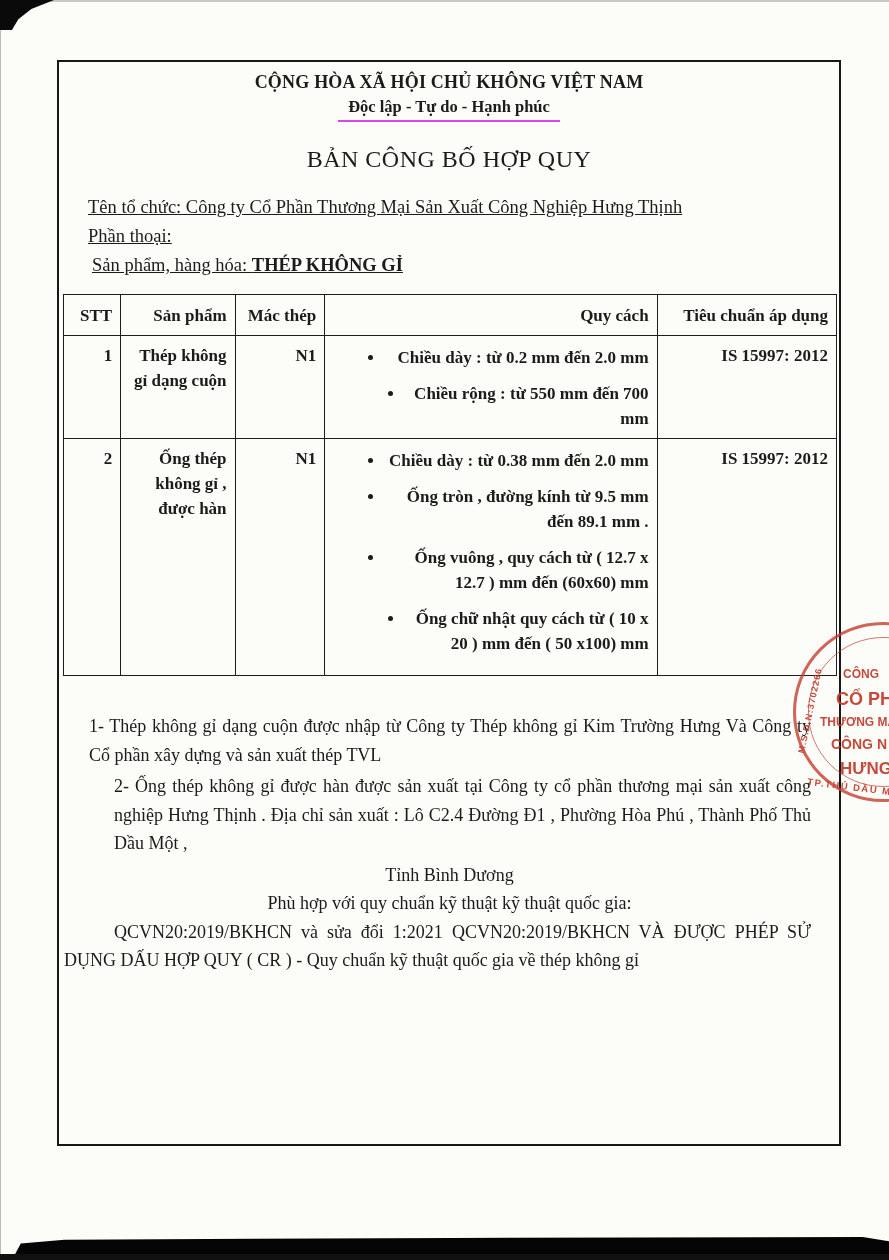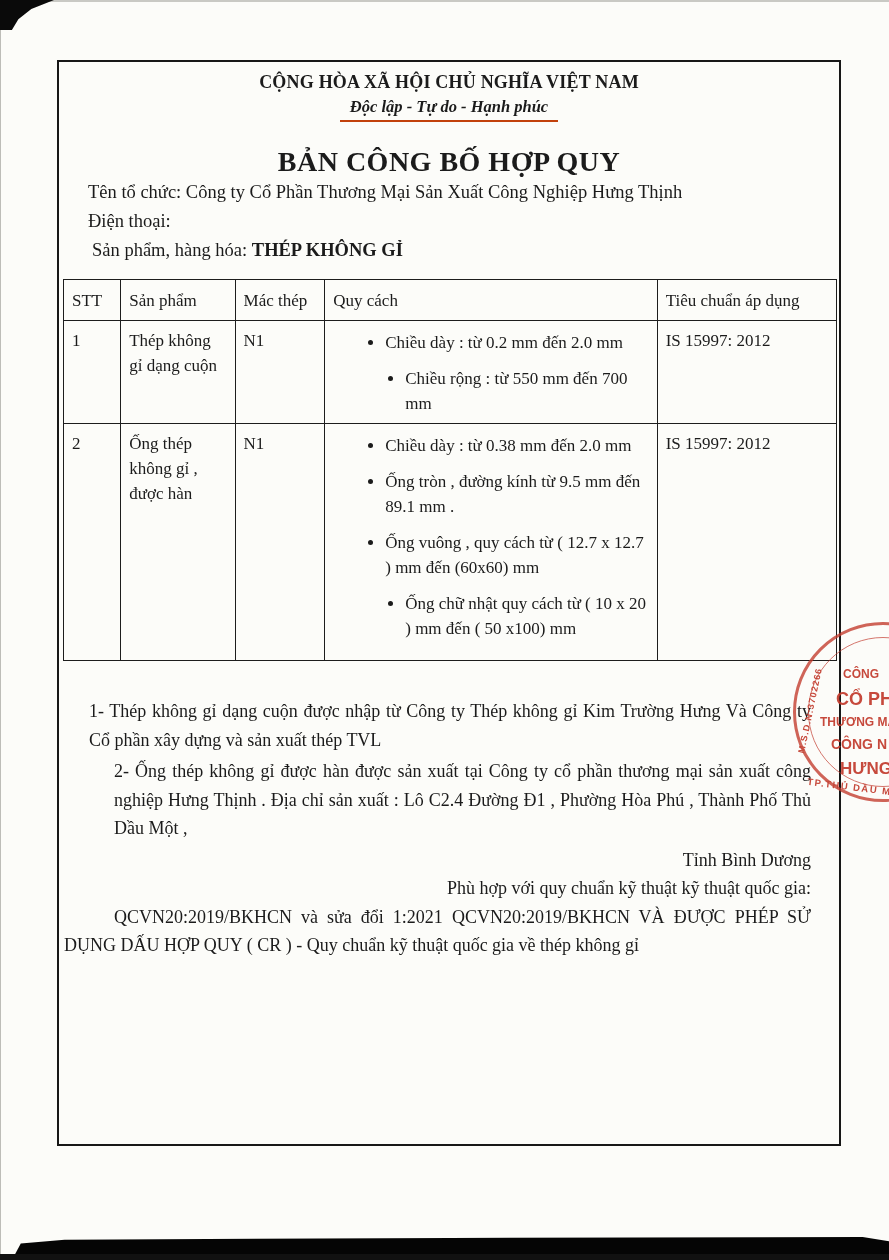--- a/index.html
+++ b/index.html
@@ -19,49 +19,49 @@
   .scan-bottom2 { position:absolute; left:0; right:0; bottom:0; height:6px; background:#111; }
 
   
   .frame {
     position:absolute; left:57px; top:60px; width:784px; height:1086px;
     border:2.5px solid #171717; box-sizing:border-box; padding-top:6px;
   }
   .nat-title { text-align:center; font-weight:bold; font-size:18px; letter-spacing:.2px; margin-top:4px; }
   .motto-wrap { text-align:center; margin-top:4px; }
   .motto { display:inline-block; font-weight:bold; font-size:16.5px;
-    border-bottom:2px solid #c2410c; padding:0 10px 3px 10px;font-style:italic; }
-  .doc-title { text-align:center; font-weight:bold; font-size:28px; margin:24px 0 0 0; letter-spacing:.5px; }
+    border-bottom:2px solid #d946ef; padding:0 10px 3px 10px; }
+  .doc-title { text-align:center; font-weight:normal; font-size:24px; margin:24px 0 0 0; letter-spacing:.5px; }
   .doc-number { text-align:center; font-size:18px; margin-top:9px; }
 
-  .info { margin-top:0; font-size:18.5px; line-height:29px; }
+  .info { margin-top:20px; font-size:18.5px; line-height:29px;text-decoration:underline; }
   .info p { margin:0 30px 0 29px; }
   .info p.ind { padding-left:4px; }
   .prod-val { font-weight:bold; }
 
   table.spec { border-collapse:collapse; width:calc(100% - 6px); margin:14px 1px 0 4px;
     font-size:17px; line-height:25px; table-layout:fixed; }
-  table.spec th, table.spec td { border:1.6px solid #1d1d1d; vertical-align:top; text-align:left;
-    font-weight:normal; padding:7px 8px; word-wrap:break-word; }
+  table.spec th, table.spec td { border:1.6px solid #1d1d1d; vertical-align:top; text-align:right;
+    font-weight:bold; padding:7px 8px; word-wrap:break-word; }
   table.spec th { height:26px; vertical-align:middle; }
   th.c-stt, td.c-stt { text-align:center; }
   td.c-grade { text-align:center; }
   td.c-prod { text-align:justify; }
   td.c-spec { padding:7px 10px 7px 0; }
   td.c-spec ul { margin:2px 0 0 0; padding-left:52px; }
   td.c-spec li { margin-bottom:11px; }
   td.c-spec li:last-child { margin-bottom:0;margin-left:20px; }
   tr.row1 td { height:88px; }
   tr.row2 td { height:222px; }
 
   .notes { margin-top:36px; font-size:18px; line-height:28.5px; }
   .notes p { margin:0 28px 3px 29px; text-align:justify; }
   .notes p.n1 { margin-left:30px; }
   .notes p.n2 { margin-left:55px; }
-  .notes p.plain { text-align:right; margin-bottom:0; }
+  .notes p.plain { text-align:center; margin-bottom:0; }
   .notes p.qcvn { margin:0 28px 0 5px; text-indent:50px; }
 
   
   .stamp { position:absolute; left:793px; top:622px; width:180px; height:180px;
     color:#c23a2c; opacity:.92; pointer-events:none;
     font-family:"Liberation Sans","DejaVu Sans",sans-serif; }
   .ring-outer { position:absolute; inset:0; border:3.5px solid currentColor; border-radius:50%; opacity:.85; }
   .ring-inner { position:absolute; inset:15px; border:1.5px solid currentColor; border-radius:50%; opacity:.75; }
   .arc-left { position:absolute; left:-26px; top:84px; width:86px; transform:rotate(-78deg);
     font-size:9px; font-weight:bold; letter-spacing:1px; white-space:nowrap; }
@@ -81,30 +81,30 @@
 <div class="page">
 
   <div class="scan-top-edge"></div>
   <div class="scan-left-edge"></div>
   <div class="scan-tl"></div>
   <div class="scan-bottom"></div>
   <div class="scan-bottom2"></div>
 
   <div class="frame">
 
-    <div class="nat-title">CỘNG HÒA XÃ HỘI CHỦ NGHĨA VIỆT NAM</div>
+    <div class="nat-title">CỘNG HÒA XÃ HỘI CHỦ KHÔNG VIỆT NAM</div>
     <div class="motto-wrap">
       <span class="motto">Độc lập - Tự do - Hạnh phúc</span>
     </div>
 
     <div class="doc-title">BẢN CÔNG BỐ HỢP QUY</div>
 
     <div class="info">
       <p>Tên tổ chức: Công ty Cổ Phần Thương Mại Sản Xuất Công Nghiệp Hưng Thịnh</p>
-      <p>Điện thoại:</p>
+      <p>Phần thoại:</p>
       <p class="ind"><span>Sản phẩm, hàng hóa: </span><span class="prod-val">THÉP KHÔNG GỈ</span></p>
     </div>
 
     <table class="spec">
       <colgroup>
         <col style="width:7.4%">
           <col style="width:14.8%">
           <col style="width:11.6%">
           <col style="width:43%">
           <col style="width:23.2%">

